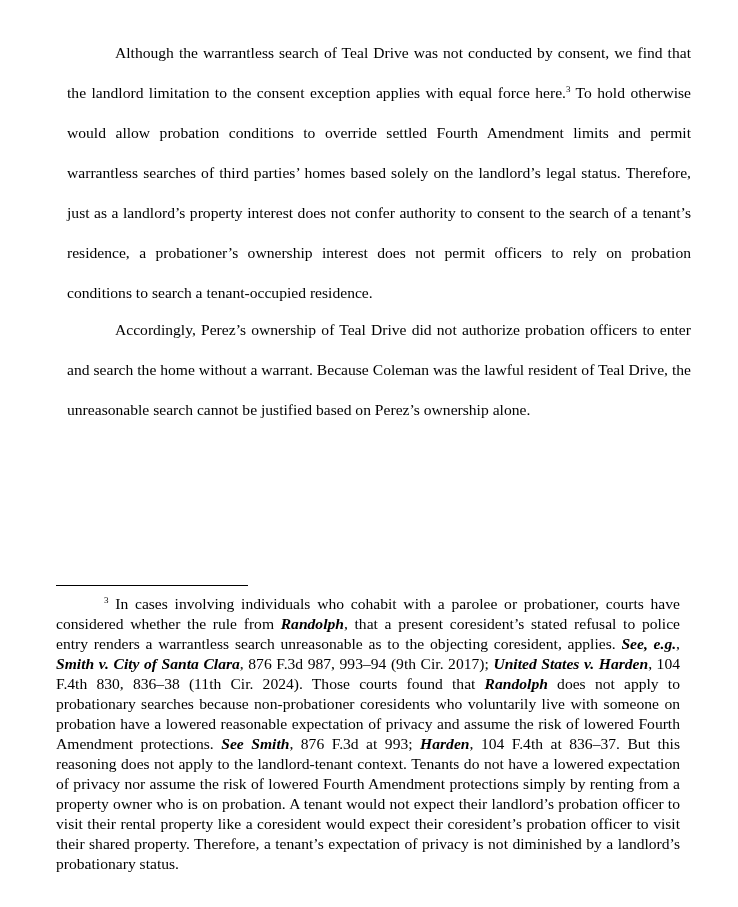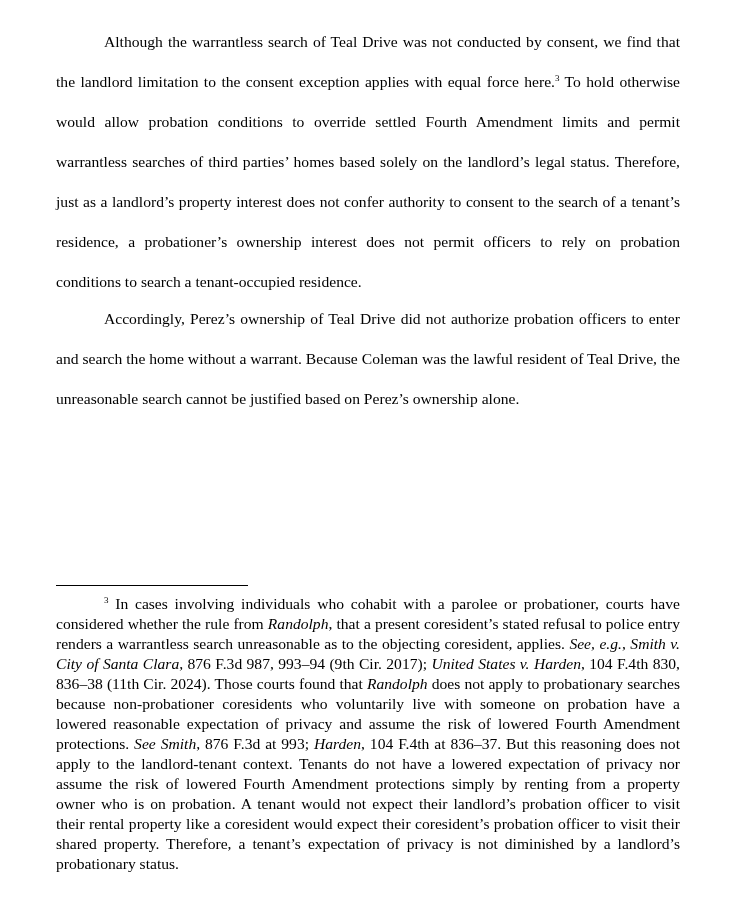--- a/index.html
+++ b/index.html
@@ -16,21 +16,21 @@
       color: #000000;
     }
     .page {
       position: absolute;
       left: 56px;
       top: 0;
       width: 624px;
       height: 907px;
     }
     .body-para {
-      margin: 0;
+      margin: 11px;
       font-size: 15.6px;
       line-height: 40px;
       text-align: justify;
       text-indent: 48px;
     }
     .body-para.p1 { position: absolute; top: 22px; left: 0; width: 624px; }
     .body-para.p2 { position: absolute; top: 299px; left: 0; width: 624px; }
     sup.fnref {
       font-size: 9px;
       vertical-align: 6px;
@@ -64,21 +64,21 @@
       position: absolute;
       left: 0;
       width: 624px;
       top: 900px;
       text-align: center;
       font-size: 15.6px;
       line-height: 20px;
       height: 7px;
       overflow: hidden;
     }
-    i { font-style: italic; }
+    i { font-style: italic; font-weight: bold; }
   </style>
 </head>
 <body>
 
 <div class="page">
 
   <p class="body-para p1"><span>Although the warrantless search of Teal Drive was not conducted by consent, we find that the landlord limitation to the consent exception applies with equal force here.</span><sup class="fnref">3</sup><span>  To hold otherwise would allow probation conditions to override settled Fourth Amendment limits and permit warrantless searches of third parties’ homes based solely on the landlord’s legal status.  Therefore, just as a landlord’s property interest does not confer authority to consent to the search of a tenant’s residence, a probationer’s ownership interest does not permit officers to rely on probation conditions to search a tenant-occupied residence.</span></p>
 
   <p class="body-para p2">Accordingly, Perez’s ownership of Teal Drive did not authorize probation officers to enter and search the home without a warrant.  Because Coleman was the lawful resident of Teal Drive, the unreasonable search cannot be justified based on Perez’s ownership alone.</p>
 

